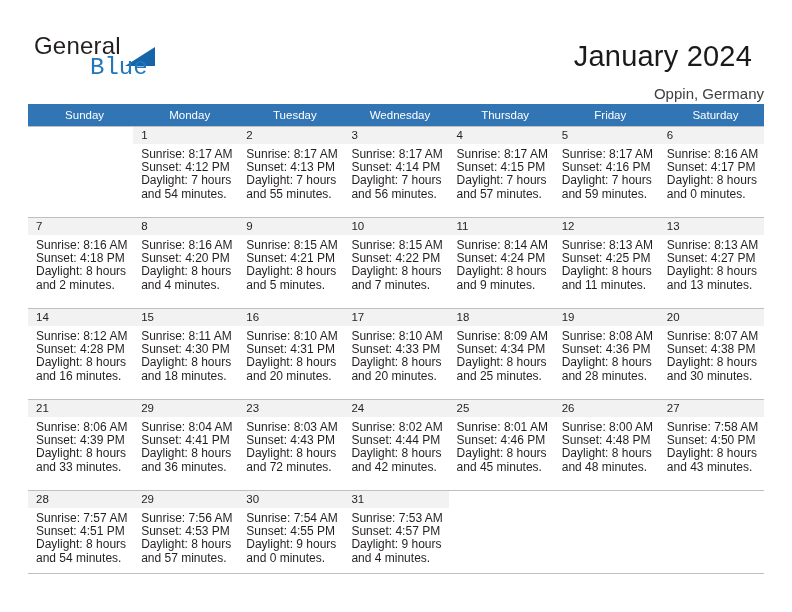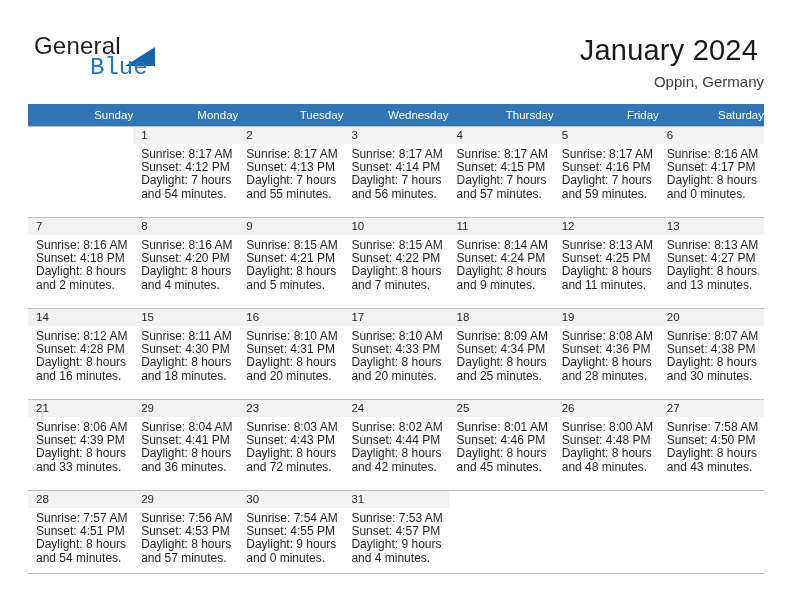--- a/index.html
+++ b/index.html
@@ -69,21 +69,21 @@
     position: absolute;
     right: 0;
     top: 0;
     text-align: right;
   }
   .cal-title {
     font-size: 29px;
     color: #1a1a1a;
     line-height: 1.15;
     font-weight: normal;
-    margin: 6px;
+    margin: 12px;
     letter-spacing: 0.2px;
   }
   .cal-subtitle {
     font-size: 15px;
     color: #404040;
     margin: 6px 0 0 0;
     line-height: 1.15;
   }
 
   
@@ -93,21 +93,21 @@
     top: 104px;
     width: 736px;
     border-collapse: collapse;
     table-layout: fixed;
   }
   .calendar th {
     background: #3175b4;
     color: #ffffff;
     font-weight: normal;
     font-size: 11.5px;
-    text-align: right;
+    text-align: center;
     padding: 5px 0 5px 8px;
     height: 12px;
     border: none;
   }
   .calendar td {
     vertical-align: top;
     padding: 0;
     border: none;
     border-top: 1px solid #bfbfbf;
     height: 80px;

